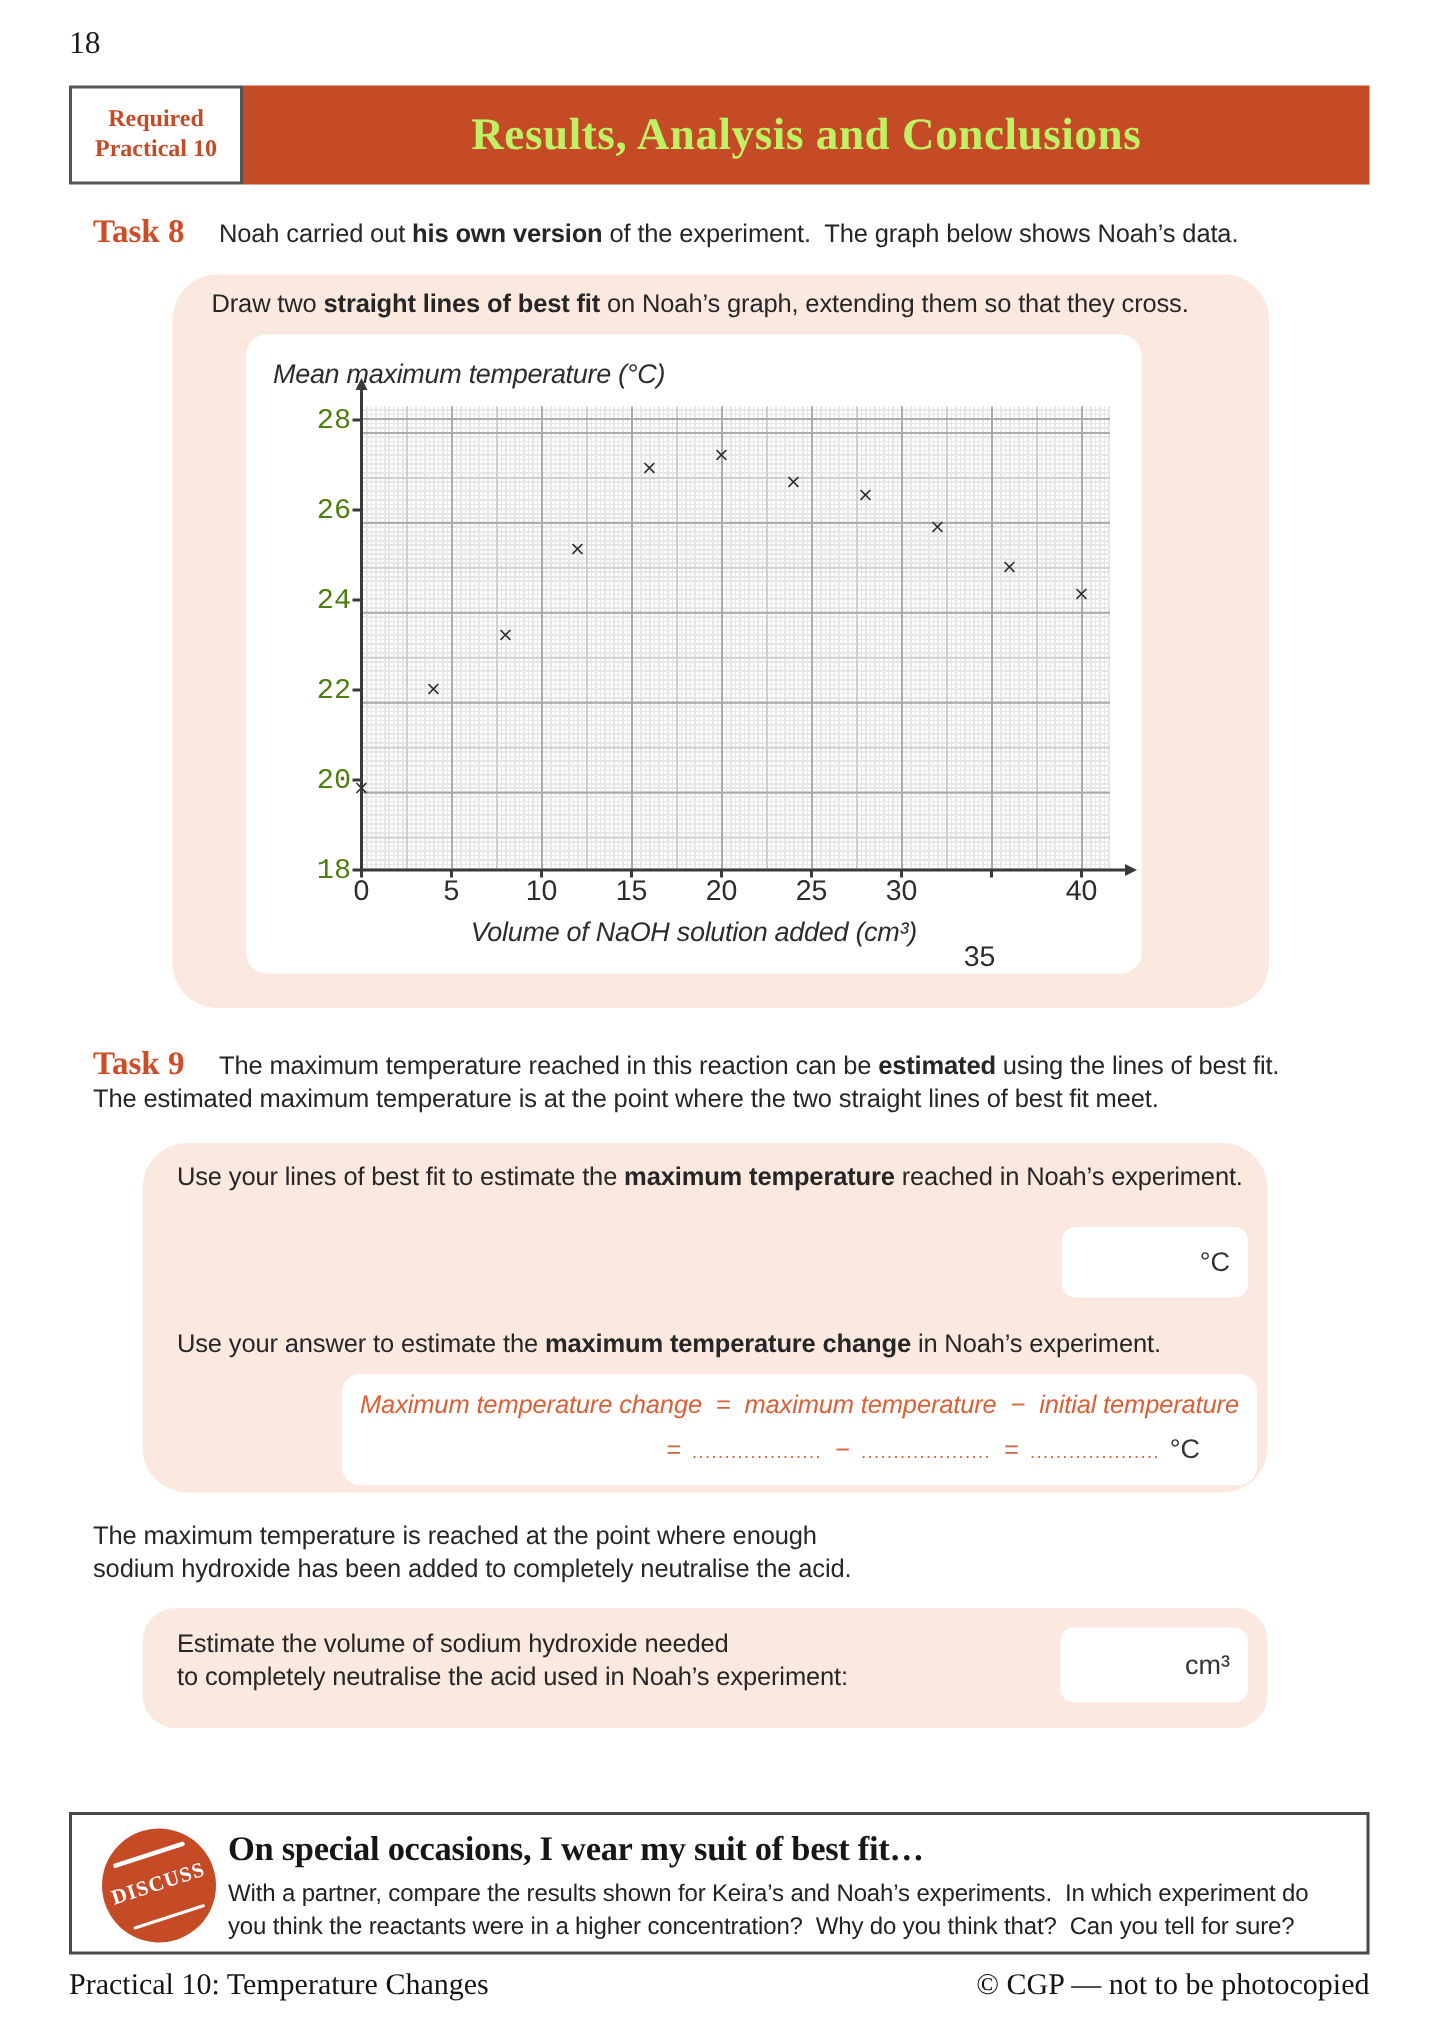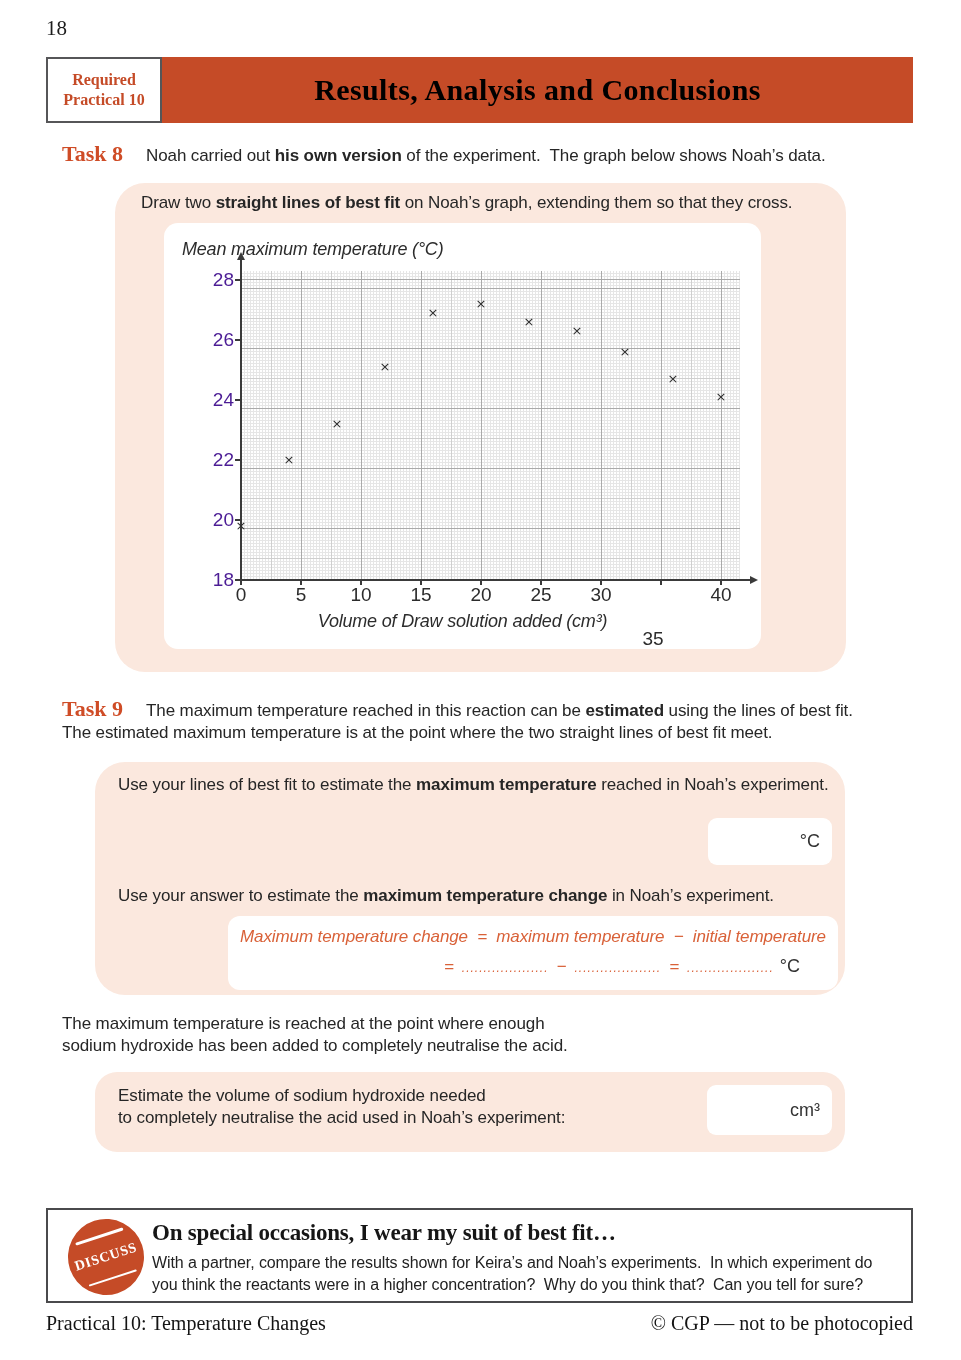--- a/index.html
+++ b/index.html
@@ -13,21 +13,21 @@
   .abs{position:absolute;}
   .ws{white-space:pre-wrap;}
 
   
   .page-number{left:46px;top:16px;font-family:"Liberation Serif",serif;font-size:21px;color:#1c1c1c;}
   .hdr{left:46px;top:57px;width:867px;height:66px;display:flex;}
   .hdr-badge{width:116px;height:100%;background:#fff;border:2px solid #565658;
     display:flex;flex-direction:column;justify-content:center;align-items:center;
     font-family:"Liberation Serif",serif;font-weight:bold;font-size:16px;line-height:20px;color:var(--accent);text-align:center;}
   .hdr-banner{flex:1;background:var(--accent);display:flex;align-items:center;justify-content:center;}
-  .hdr-title{color:#000000;font-family:"Liberation Serif",serif;font-weight:bold;font-size:30px;letter-spacing:.4px;}
+  .hdr-title{color:#bef264;font-family:"Liberation Serif",serif;font-weight:bold;font-size:30px;letter-spacing:.4px;}
 
   .task-label{font-family:"Liberation Serif",serif;font-weight:bold;font-size:22px;color:var(--task);}
   .body-txt{font-size:17px;color:var(--text);letter-spacing:-0.1px;}
 
   .pinkbox{background:var(--pink);border-radius:30px;}
 
   
   .graph-card{left:49px;top:40px;width:597px;height:426px;background:#fff;border-radius:14px;position:absolute;}
   .plot-grid{position:absolute;left:77px;top:48px;width:499px;height:309px;
     background-image:
@@ -38,21 +38,21 @@
       repeating-linear-gradient(90deg, var(--gfine) 0 1px, transparent 1px 3px),
       repeating-linear-gradient(0deg,  var(--gfine) 0 1px, transparent 1px 3px);
     background-position:0 0,0 9px,0 0,0 9px,0 0,0 0;}
   .yaxis{position:absolute;left:76px;top:36px;width:2px;height:321px;background:#3a3a3a;}
   .xaxis{position:absolute;left:76px;top:356px;width:510px;height:2px;background:#3a3a3a;}
   .yarrow{position:absolute;left:73px;top:29px;width:0;height:0;
     border-left:4px solid transparent;border-right:4px solid transparent;border-bottom:8px solid #3a3a3a;}
   .xarrow{position:absolute;left:586px;top:353px;width:0;height:0;
     border-top:4px solid transparent;border-bottom:4px solid transparent;border-left:8px solid #3a3a3a;}
   .axis-title{position:absolute;font-style:italic;font-size:18px;color:#2c2c2c;letter-spacing:-0.2px;}
-  .ytick-label{position:absolute;left:26px;width:44px;text-align:right;font-size:19px;color:#4c1d95;}
+  .ytick-label{position:absolute;left:26px;width:44px;text-align:right;font-size:19px;color:#4d7c0f;font-family:Liberation Mono, monospace;}
   .xtick-label{position:absolute;width:44px;text-align:center;top:361px;font-size:19px;color:#2c2c2c;}
   .ytick{position:absolute;left:71px;width:6px;height:2px;background:#3a3a3a;}
   .xtick{position:absolute;top:357px;width:2px;height:5px;background:#3a3a3a;}
   .pt{position:absolute;width:14px;height:14px;line-height:14px;text-align:center;
     font-size:13px;color:#2e2e2e;transform:translate(-50%,-50%);font-family:"DejaVu Sans",sans-serif;}
 
   
   .ansbox{position:absolute;background:#fff;border-radius:9px;display:flex;align-items:center;
     justify-content:flex-end;padding-right:12px;font-size:18px;color:#333;}
   .eqbox{position:absolute;background:#fff;border-radius:12px;}
@@ -100,21 +100,21 @@
   <div class="abs pinkbox" style="left:115px;top:183px;width:731px;height:489px;">
     <div class="abs body-txt ws" style="left:26px;top:10px;"><span>Draw two </span><b>straight lines of best fit</b><span> on Noah’s graph, extending them so that they cross.</span></div>
 
     <div class="graph-card" id="graph-card">
       <div class="axis-title" style="left:18px;top:16px;">Mean maximum temperature (°C)</div>
       <div class="plot-grid"></div>
       <div class="yaxis"></div>
       <div class="xaxis"></div>
       <div class="yarrow"></div>
       <div class="xarrow"></div>
-      <div class="axis-title" style="left:0;top:388px;width:100%;text-align:center;">Volume of Draw solution added (cm³)</div>
+      <div class="axis-title" style="left:0;top:388px;width:100%;text-align:center;">Volume of NaOH solution added (cm³)</div>
     <span class="ytick-label" style="top: 346px;">18</span>
         <span class="ytick" style="top: 356px;"></span>
         <span class="ytick-label" style="top: 286px;">20</span>
         <span class="ytick" style="top: 296px;"></span>
         <span class="ytick-label" style="top: 226px;">22</span>
         <span class="ytick" style="top: 236px;"></span>
         <span class="ytick-label" style="top: 166px;">24</span>
         <span class="ytick" style="top: 176px;"></span>
         <span class="ytick-label" style="top: 106px;">26</span>
         <span class="ytick" style="top: 116px;"></span>

